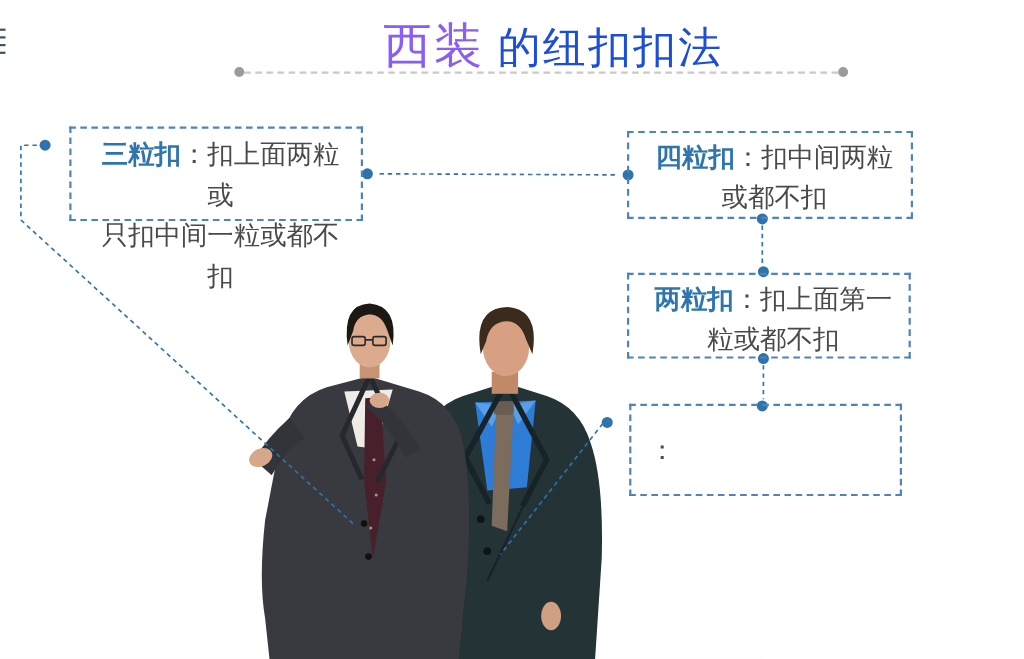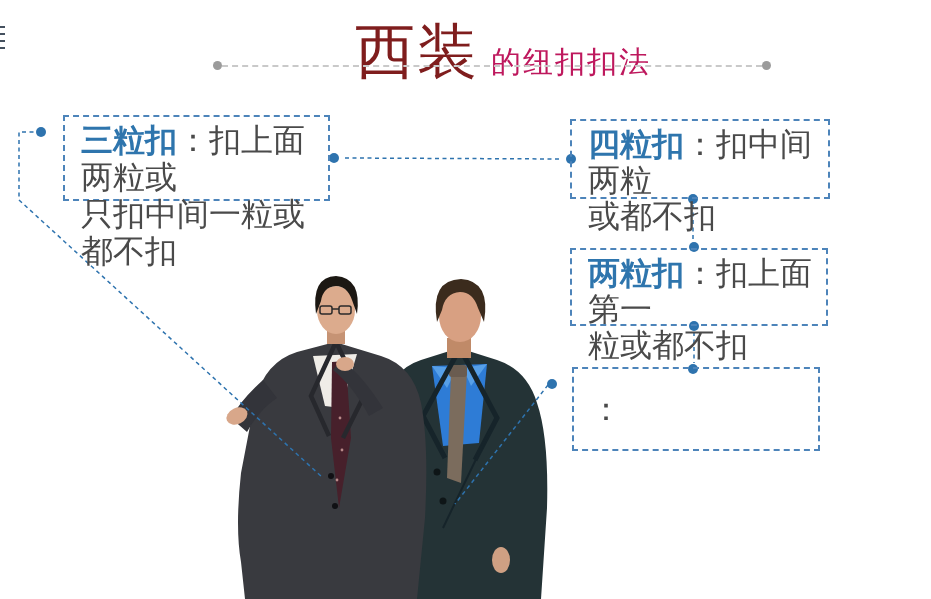--- a/index.html
+++ b/index.html
@@ -2,31 +2,32 @@
 <html><head>
 <meta charset="utf-8">
 <style>
   html,body{margin:0;padding:0;background:#e9e9e9;}
   #canvas{
     position:relative;width:931px;height:599px;background:#ffffff;overflow:hidden;
     font-family:"Liberation Sans","DejaVu Sans",sans-serif;
   }
   
   .title-wrap{position:absolute;left:75px;top:12px;width:856px;text-align:center;white-space:nowrap;}
-  .title-accent{font-size:60px;color:#7f1d1d;letter-spacing:2px;}
-  .title-rest{font-size:30px;color:#be185d;margin-left:12px;letter-spacing:2px;}
+  .title-accent{font-size:44px;color:#8b5cf6;letter-spacing:2px;}
+  .title-rest{font-size:39px;color:#1d4ed8;margin-left:12px;letter-spacing:2px;}
   .divider{position:absolute;left:222px;top:65px;width:540px;border-top:2px dashed #c9c9c9;}
   .divider-dot{position:absolute;top:61px;width:9px;height:9px;border-radius:50%;background:#9b9b9b;}
   .divider-dot.left{left:213px;}
   .divider-dot.right{left:762px;}
   
   .note-box{
     position:absolute;border:2px dashed #4d84ba;box-sizing:border-box;
-    color:#4a4a4a;font-size:32px;line-height:37px;padding:5px 8px 5px 16px;
+    color:#4a4a4a;font-size:24px;line-height:37px;padding:5px 8px 5px 16px;
     background:transparent;
+    text-align:center;
   }
   .note-box .label{color:#2e75ad;font-weight:bold;}
   .note-box .colon{color:#4a4a4a;}
   .note-box .desc{white-space:pre-line;}
   .box-three{left:63px;top:115px;width:267px;height:86px;}
   .box-four{left:570px;top:119px;width:260px;height:80px;line-height:36px;}
   .box-two{left:570px;top:248px;width:258px;height:78px;line-height:36px;}
   .box-one{left:572px;top:367px;width:248px;height:84px;display:flex;align-items:center;}
   
   .overlay{position:absolute;left:0;top:0;pointer-events:none;}

